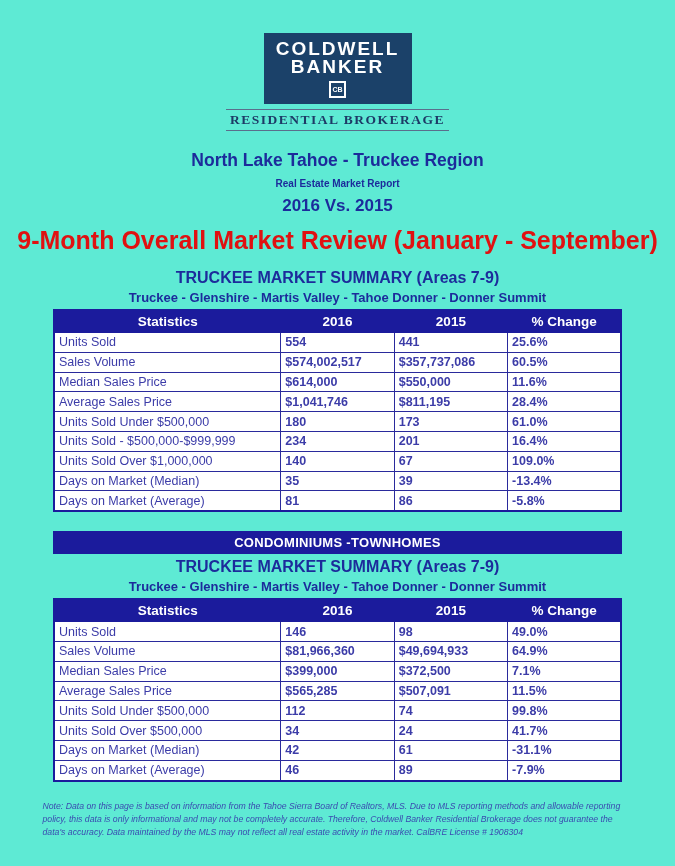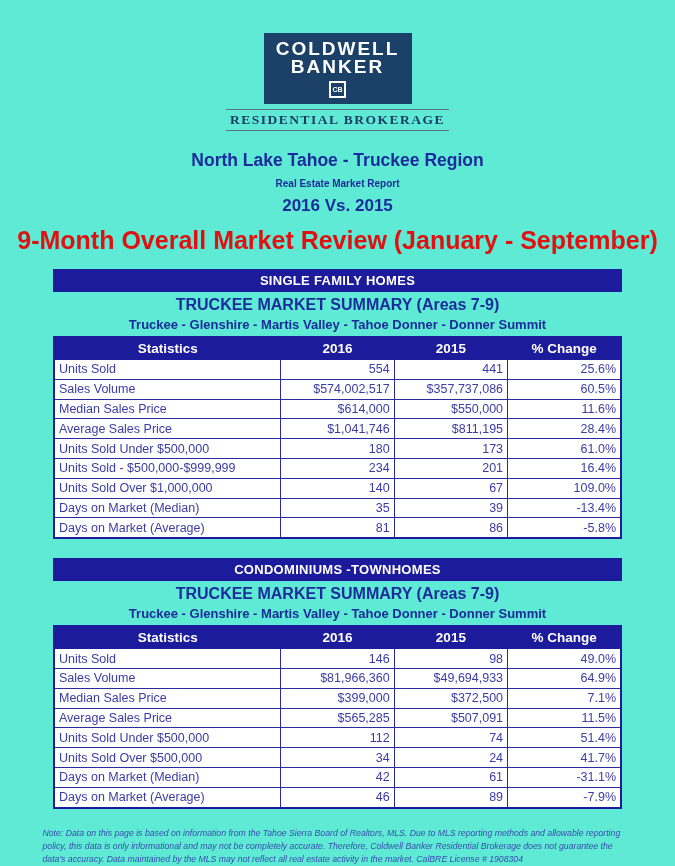--- a/index.html
+++ b/index.html
@@ -47,21 +47,21 @@
   table{width:100%;border-collapse:collapse;border:2.5px solid #1b1b9c;table-layout:fixed;}
   th{
     background:#1b1b9c;color:#ffffff;font-weight:bold;font-size:13.5px;
     height:21px;padding:0;border:1.5px solid #1b1b9c;
   }
   td{
     height:18.8px;font-size:12.5px;color:#3c3ca8;background:#ffffff;
     border:1.5px solid #2a2a9c;padding:0 4px;white-space:nowrap;overflow:hidden;
   }
   td.stat{text-align:left;}
-  td.val{text-align:right;}
+  td.val{text-align:left;font-weight:bold;}
   
   .footnote{
     width:590px;margin:18px auto 0 auto;font-size:8.7px;font-style:italic;
     color:#3a4cb0;line-height:1.5;text-align:left;
   }
 </style>
 </head>
 <body>
 
 <div class="page">
@@ -82,21 +82,20 @@
   </div>
 
   <div class="titles">
     <div class="t-region">North Lake Tahoe - Truckee Region</div>
     <div class="t-report">Real Estate Market Report</div>
     <div class="t-compare">2016 Vs. 2015</div>
     <div class="t-review">9-Month Overall Market Review (January - September)</div>
   </div>
 
   <div class="content">
-    <div class="bar">SINGLE FAMILY HOMES</div>
     <div class="sum-title">TRUCKEE MARKET SUMMARY (Areas 7-9)</div>
     <div class="areas">Truckee - Glenshire - Martis Valley - Tahoe Donner - Donner Summit</div>
     <table>
       <colgroup>
           <col style="width:40%">
           <col style="width:20%">
           <col style="width:20%">
           <col style="width:20%">
         </colgroup>
       <thead>
@@ -207,21 +206,21 @@
           <tr>
             <td class="stat">Average Sales Price</td>
             <td class="val">$565,285</td>
             <td class="val">$507,091</td>
             <td class="val">11.5%</td>
           </tr>
           <tr>
             <td class="stat">Units Sold Under $500,000</td>
             <td class="val">112</td>
             <td class="val">74</td>
-            <td class="val">51.4%</td>
+            <td class="val">99.8%</td>
           </tr>
           <tr>
             <td class="stat">Units Sold Over $500,000</td>
             <td class="val">34</td>
             <td class="val">24</td>
             <td class="val">41.7%</td>
           </tr>
           <tr>
             <td class="stat">Days on Market (Median)</td>
             <td class="val">42</td>

